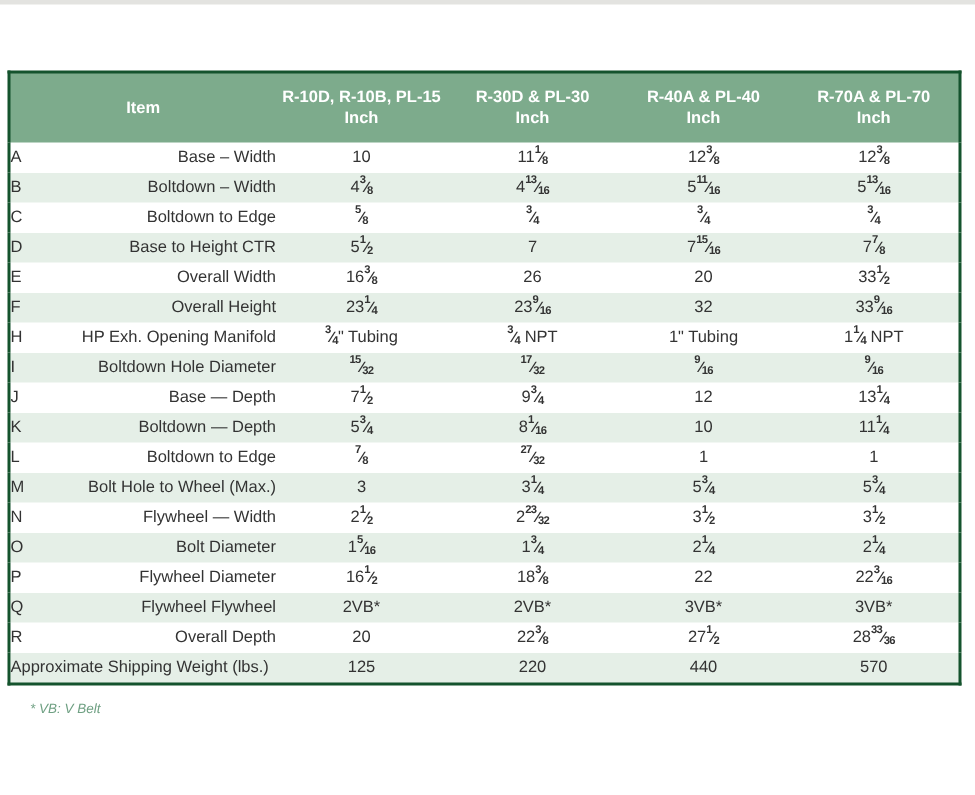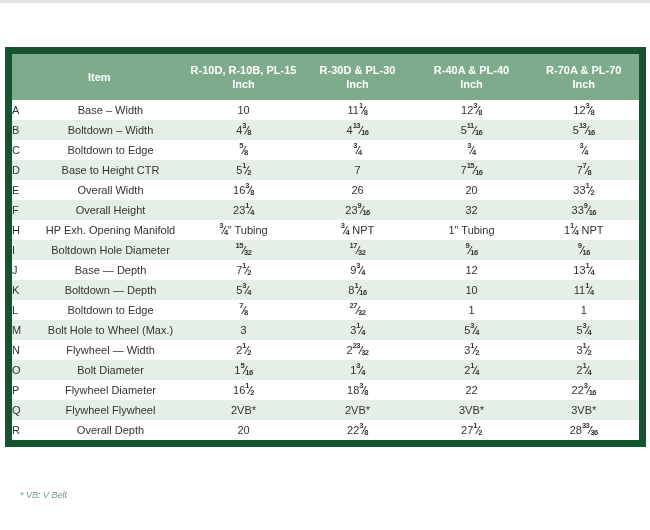--- a/index.html
+++ b/index.html
@@ -9,43 +9,43 @@
     position:relative;overflow:hidden;
   }
   .top-rule{
     position:absolute;top:0;left:0;width:650px;height:3px;background:#e3e3e0;
   }
   .spec-wrap{
     position:absolute;top:47px;left:5px;width:640px;
   }
   table.spec{
     border-collapse:collapse;table-layout:fixed;width:526px;
-    border:7px solid #14532d;
+    border:2px solid #14532d;
   }
   table.spec th{
     background:#7dab8c;color:#ffffff;
     font-size:11px;font-weight:700;line-height:14px;
     height:46px;vertical-align:middle;text-align:center;padding:0;
   }
   table.spec td{
     font-size:11px;color:#333333;height:20px;padding:0;
     vertical-align:middle;white-space:nowrap;overflow:hidden;
   }
   tbody tr{background:#ffffff;}
   tbody tr:nth-child(even){background:#e5efe7;}
   td.letter{text-align:left;padding-left:9px;width:26px;}
-  td.item{text-align:center;padding-left:12px;}
+  td.item{text-align:right;padding-left:12px;}
   td.val{text-align:center;}
   td.sumlabel{text-align:left;padding-left:9px;}
   .fr{letter-spacing:-0.5px;font-weight:bold;}
   .fr sup{font-size:7.5px;line-height:0;position:relative;top:-1px;vertical-align:super;}
   .fr sub{font-size:7.5px;line-height:0;position:relative;top:1px;vertical-align:baseline;}
   .fr .sl{font-size:10px;}
   .footnote{
-    position:absolute;top:490px;left:20px;
+    position:absolute;top:467px;left:20px;
     font-size:9px;font-style:italic;color:#6fa083;
   }
 </style>
 </head>
 <body>
 
 <div class="top-rule"></div>
 
 <div class="spec-wrap">
   <table class="spec">
@@ -208,17 +208,24 @@
           <td class="val">3VB*</td>
         </tr>
         <tr>
           <td class="letter">R</td>
           <td class="item">Overall Depth</td>
           <td class="val">20</td>
           <td class="val">22<span class="fr"><sup>3</sup><span class="sl">⁄</span><sub>8</sub></span></td>
           <td class="val">27<span class="fr"><sup>1</sup><span class="sl">⁄</span><sub>2</sub></span></td>
           <td class="val">28<span class="fr"><sup>33</sup><span class="sl">⁄</span><sub>36</sub></span></td>
         </tr>
+        <tr>
+          <td colspan="2" class="sumlabel">Approximate Shipping Weight (lbs.)</td>
+          <td class="val">125</td>
+          <td class="val">220</td>
+          <td class="val">440</td>
+          <td class="val">570</td>
+        </tr>
       </tbody>
   </table>
 </div>
 
 <div class="footnote">* VB: V Belt</div>
 
 </body></html>

